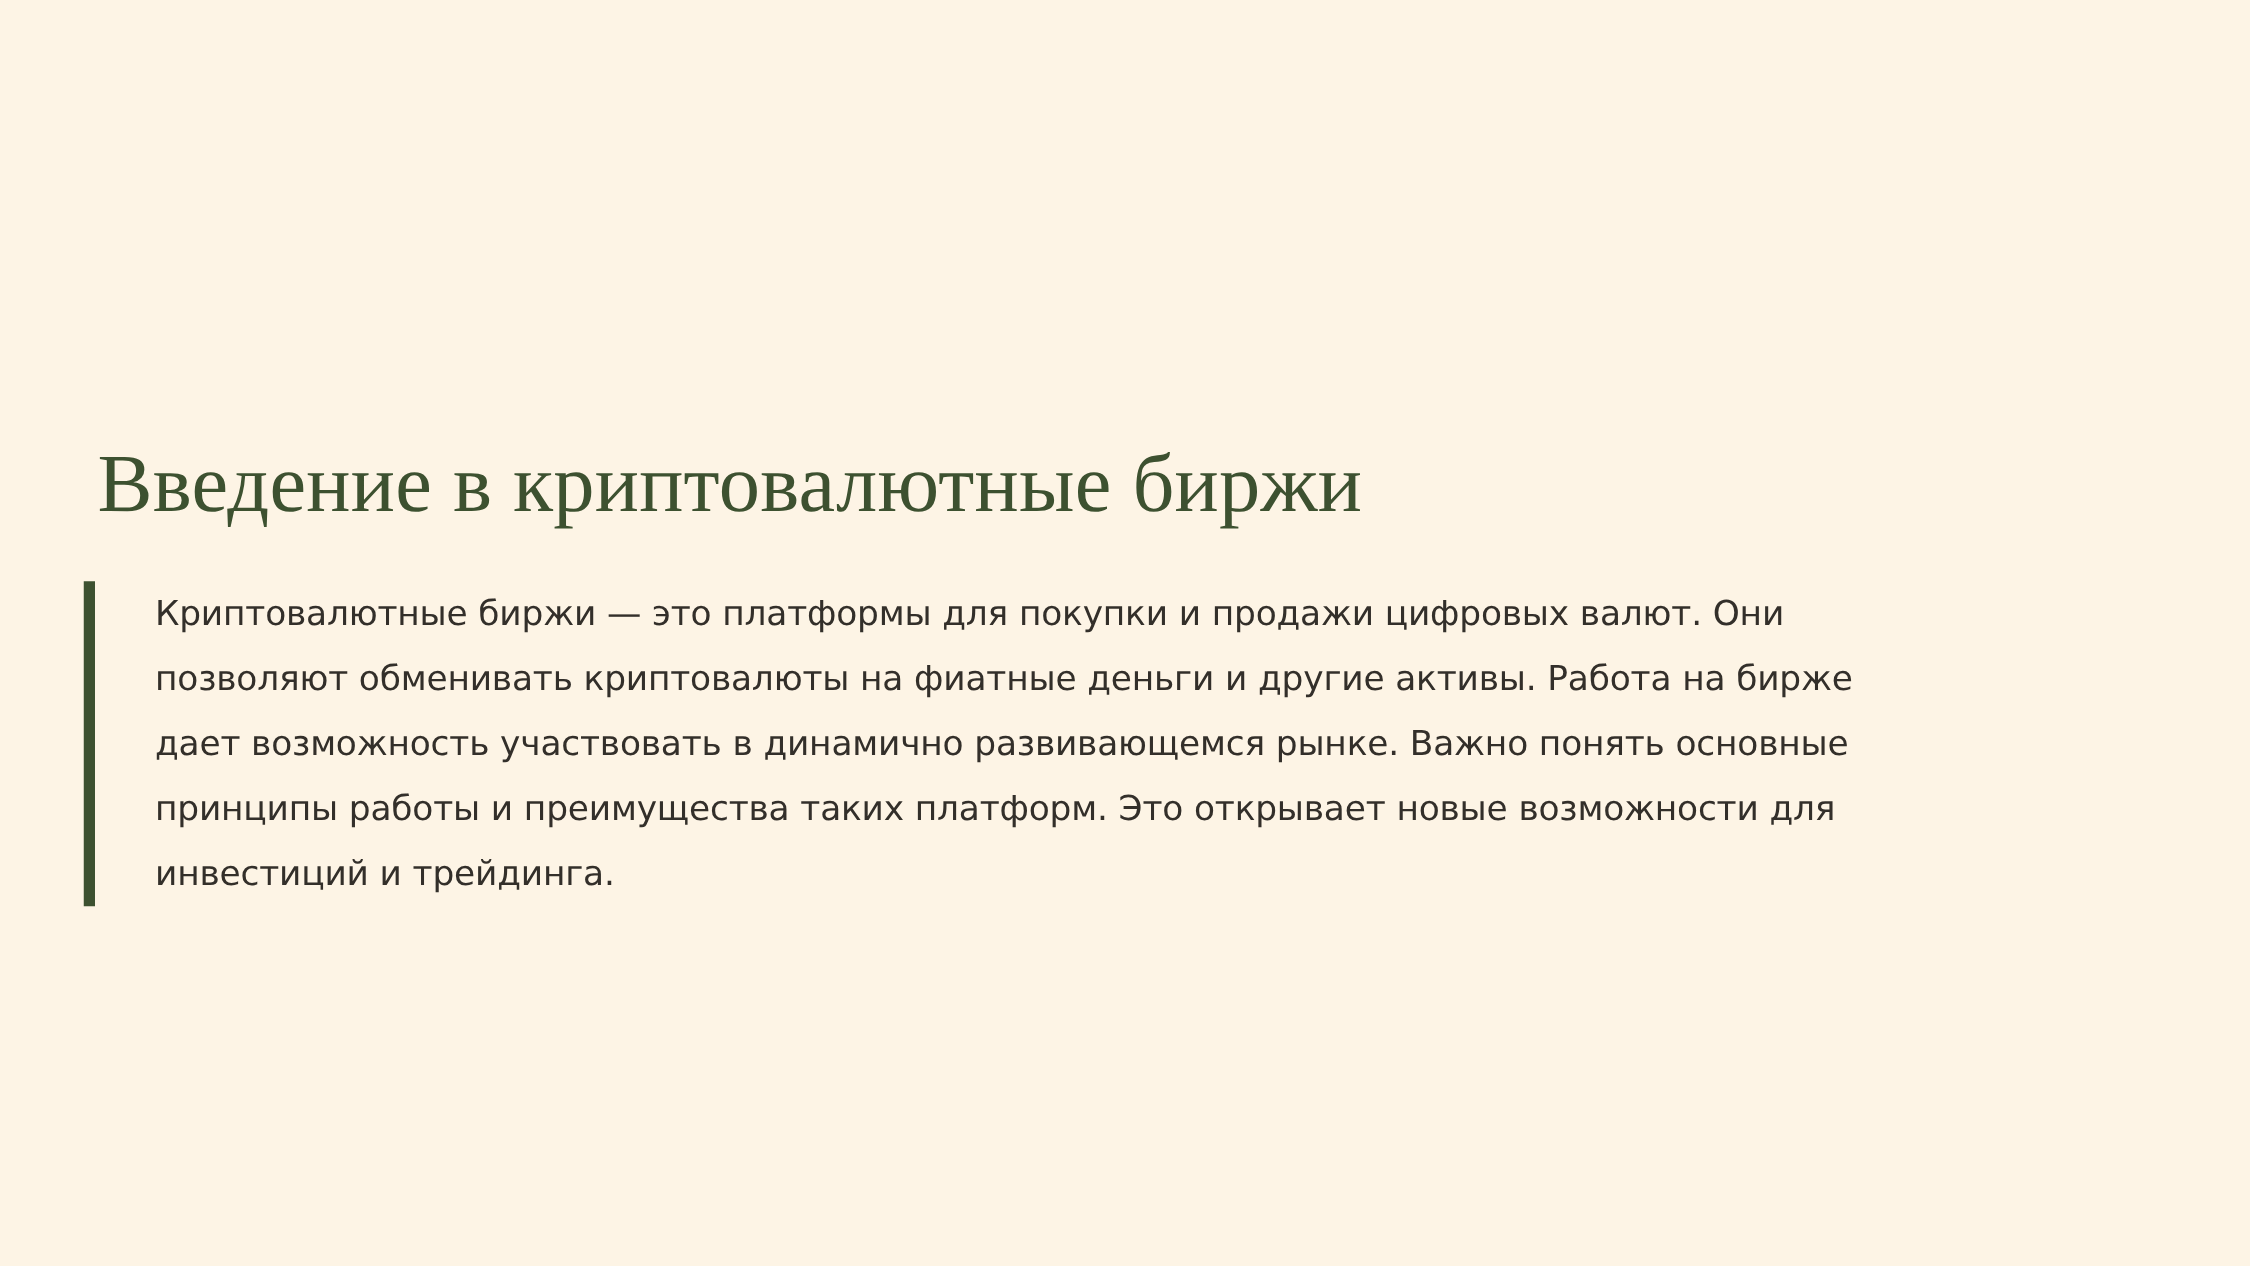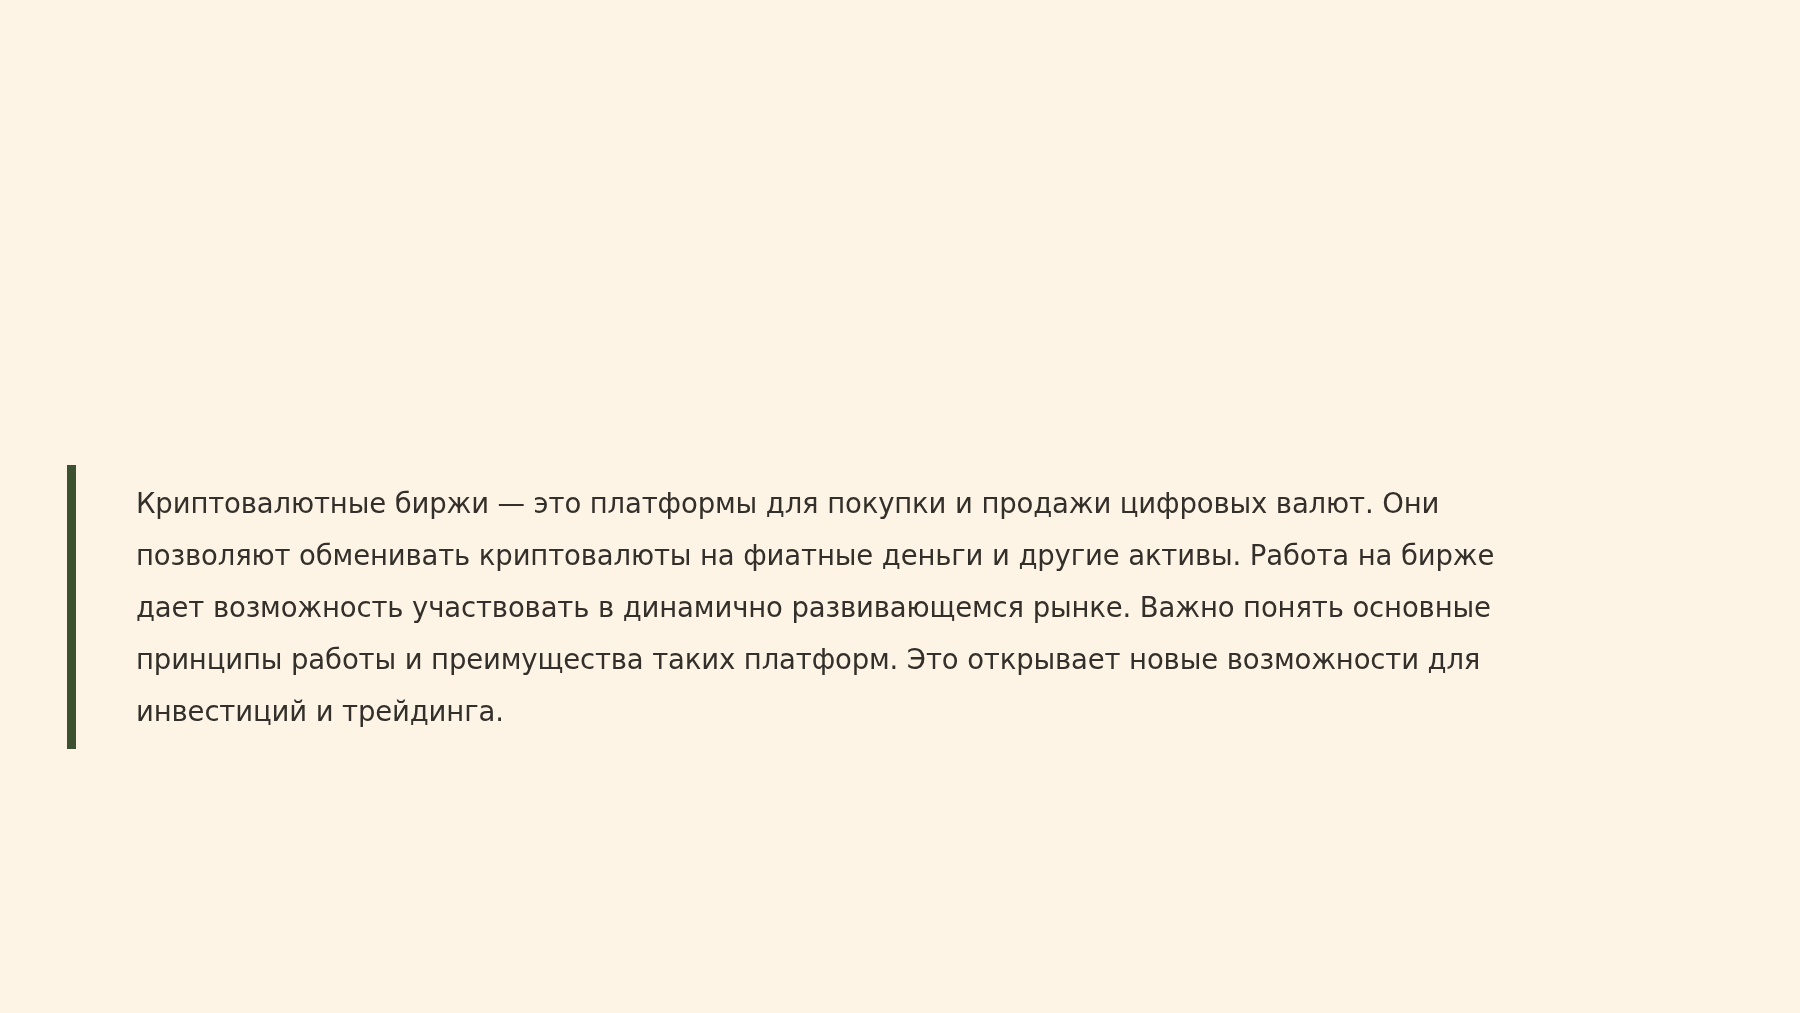--- a/index.html
+++ b/index.html
@@ -57,36 +57,37 @@
     border-radius: 0;
   }
 
   .quote-body {
     flex: 1 1 auto;
     padding-left: 48px;
     box-sizing: border-box;
   }
 
   .quote-text {
-    margin: 12px;
+    margin: 0;
     font-family: "DejaVu Sans", "Liberation Sans", sans-serif;
     font-size: 27.5px;
     line-height: 52px;
     color: #332f2a;
     letter-spacing: -0.15px;
     max-width: 1400px;
     text-align: left;
     word-spacing: 0.1px;
   }
 </style>
 </head>
 <body>
 
 <div class="slide">
 
+  <h1 class="slide-heading">Введение в криптовалютные биржи</h1>
 
   <div class="quote-block">
     <div class="quote-bar"></div>
     <div class="quote-body">
       <p class="quote-text">Криптовалютные биржи — это платформы для покупки и продажи цифровых валют. Они позволяют обменивать криптовалюты на фиатные деньги и другие активы. Работа на бирже дает возможность участвовать в динамично развивающемся рынке. Важно понять основные принципы работы и преимущества таких платформ. Это открывает новые возможности для инвестиций и трейдинга.</p>
     </div>
   </div>
 
 </div>
 

